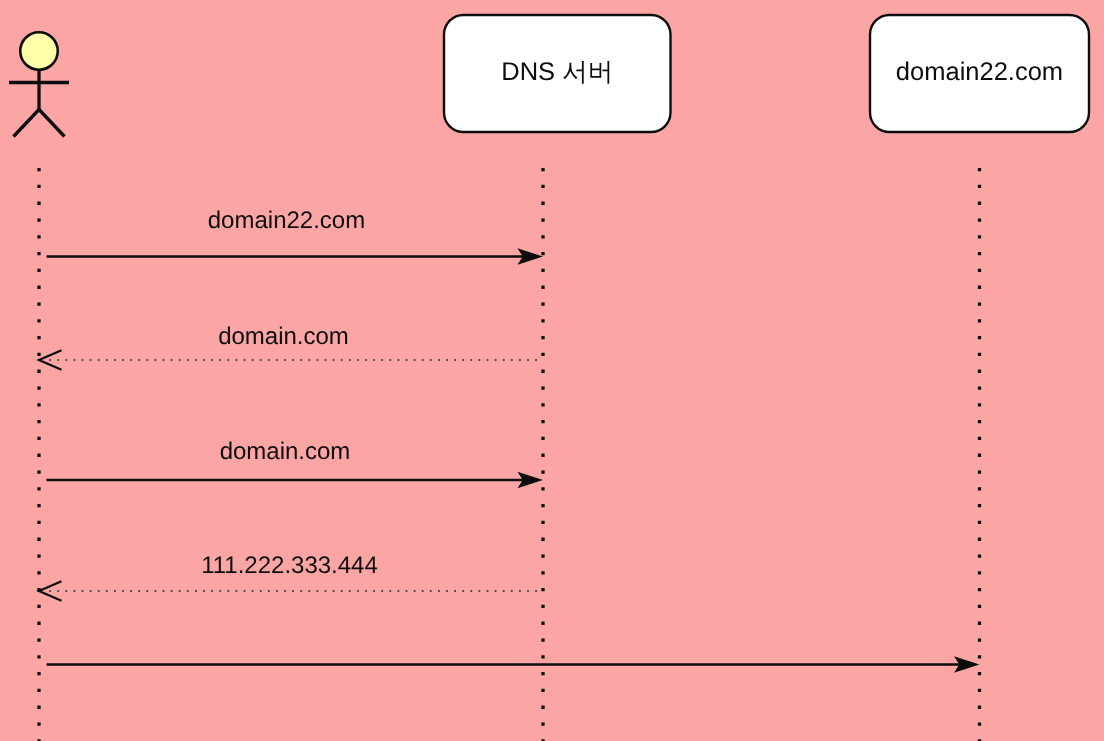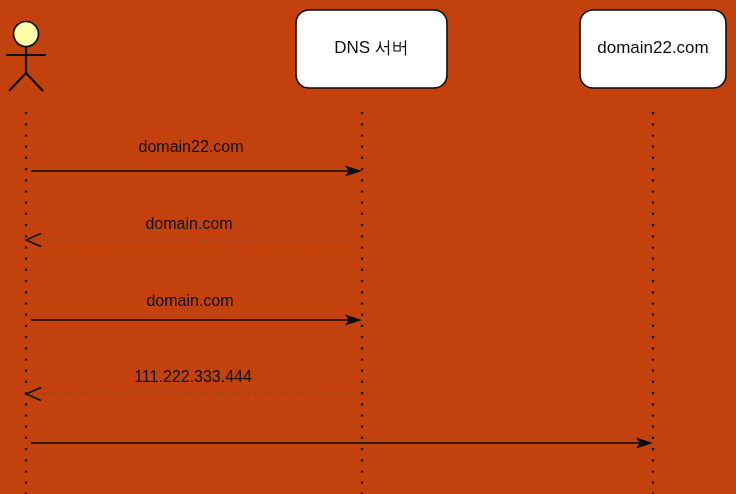--- a/index.html
+++ b/index.html
@@ -80,21 +80,21 @@
     fill: none;
     stroke: #0d0d0d;
     stroke-width: 1.5;
     stroke-linecap: butt;
     stroke-linejoin: miter;
   }
 </style>
 </head>
 <body>
 
-<div id="diagram-canvas" style="background: #c2410c;">
+<div id="diagram-canvas" style="background: #fca5a5;">
   <svg id="diagram-svg" viewBox="0 0 736 494" xmlns="http://www.w3.org/2000/svg">
 
     <g>
       <line class="lifeline" x1="26" y1="112" x2="26" y2="494"></line>
       <line class="lifeline" x1="362" y1="112" x2="362" y2="494"></line>
       <line class="lifeline" x1="653" y1="112" x2="653" y2="494"></line>
     </g>
 
     <g>
       <circle class="actor-head" cx="26" cy="34" r="12.5" id="actor-head-circle" fill="#ffffaa"></circle>

